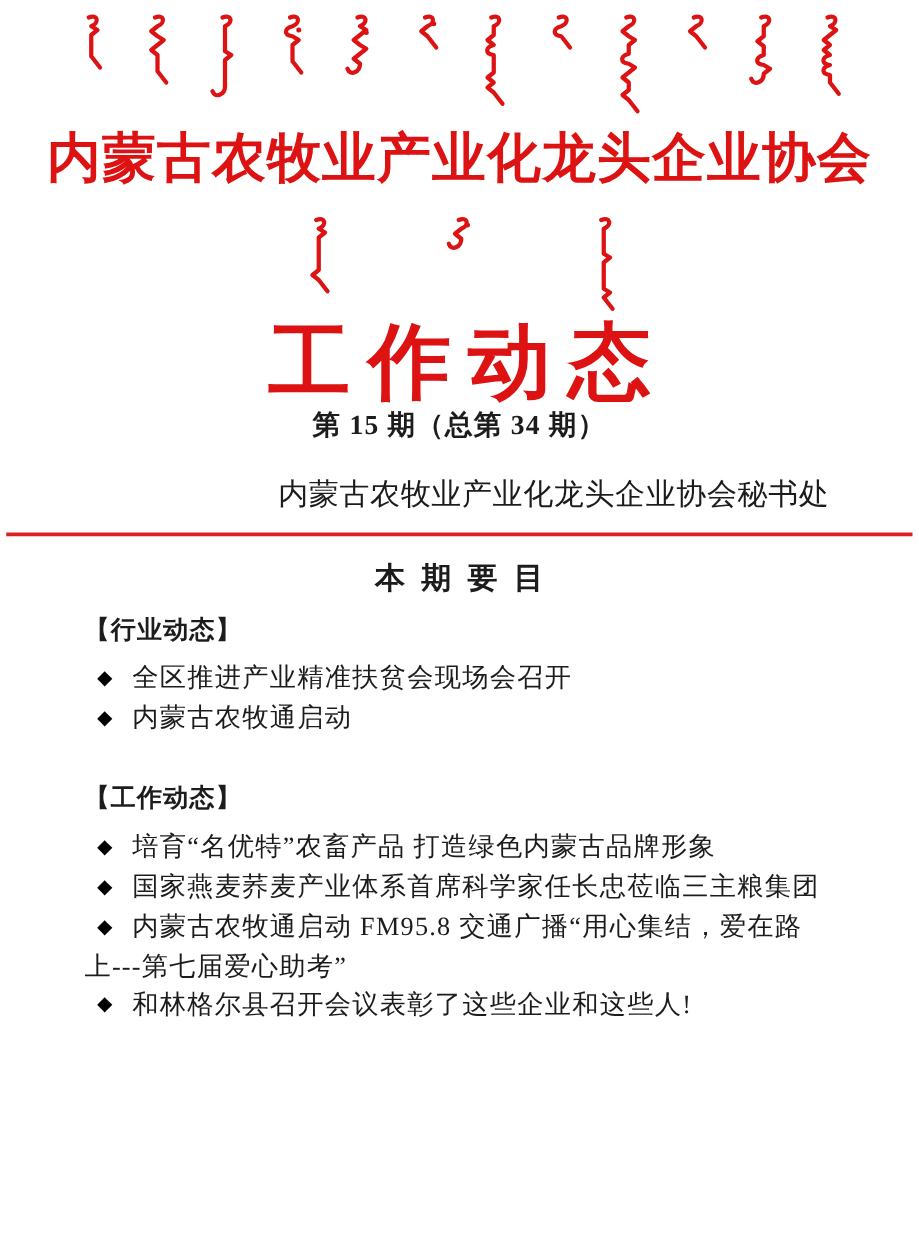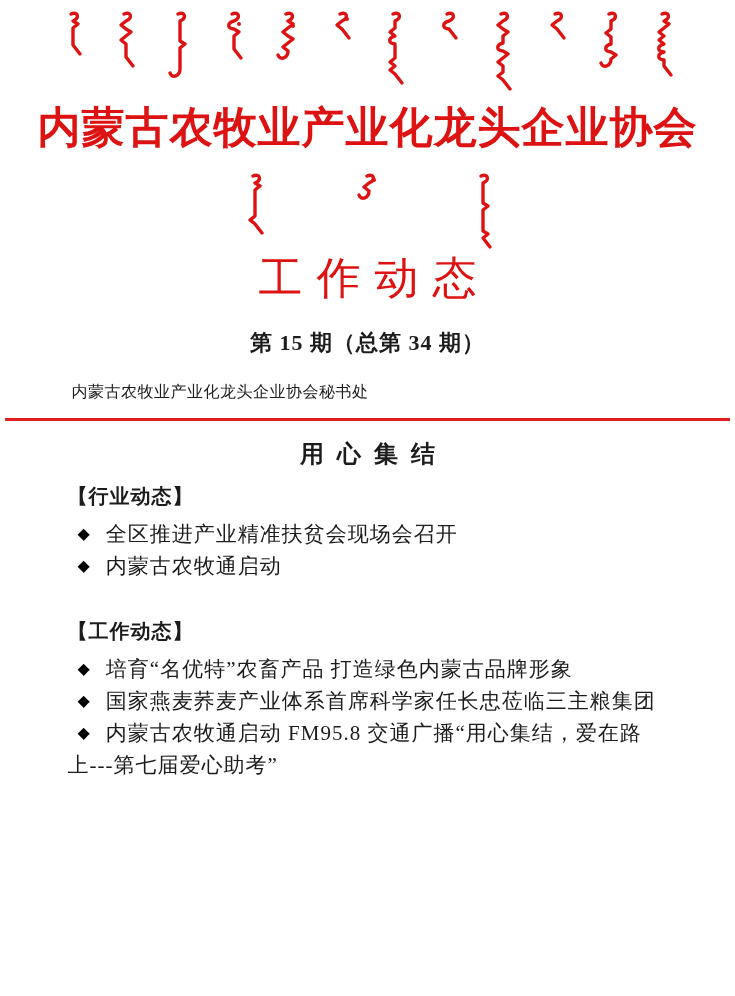--- a/index.html
+++ b/index.html
@@ -22,32 +22,32 @@
   
   .assoc-title{
     margin:2px 0 0;text-align:center;color:var(--red);
     font-size:43px;font-weight:bold;letter-spacing:1px;line-height:1.3;
     font-family:"Liberation Serif","DejaVu Serif",serif;
   }
 
   
   .bulletin-title{
     margin:4px 0 0;text-align:center;color:var(--red);
-    font-size:44px;font-weight:normal;letter-spacing:14px;padding-left:14px;line-height:1.05;
+    font-size:66px;font-weight:bold;letter-spacing:14px;padding-left:14px;line-height:1.05;
   }
 
   
   .issue-line{
-    margin-top:26px;text-align:center;font-size:22px;font-weight:bold;letter-spacing:1px;
+    text-align:center;font-size:22px;font-weight:bold;letter-spacing:1px;
   }
 
   
   .pub-row{
-    width:592px;margin:24px auto 0;display:flex;justify-content:flex-start;
-    font-size:16px;letter-spacing:0.5px;
+    width:592px;margin:24px auto 0;display:flex;justify-content:flex-end;
+    font-size:24px;letter-spacing:0.5px;
   }
 
   
   .red-rule{border:none;border-top:3px solid #e02020;margin:15px 5px 0;}
 
   
   .toc-title{
     margin-top:17px;text-align:center;font-size:24px;font-weight:bold;
     font-family:"Liberation Sans","DejaVu Sans",sans-serif;
     letter-spacing:13px;padding-left:13px;
@@ -131,29 +131,30 @@
   <h2 class="bulletin-title">工作动态</h2>
 
   <div class="issue-line">第 15 期（总第 34 期）</div>
 
   <div class="pub-row">
     <span>内蒙古农牧业产业化龙头企业协会秘书处</span>
   </div>
 
   <hr class="red-rule">
 
-  <div class="toc-title">用心集结</div>
+  <div class="toc-title">本期要目</div>
 
   <div class="toc" id="toc-sections">
       <div class="toc-section">
         <h3 class="toc-heading">【行业动态】</h3>
         <p class="toc-item"><span class="bullet">◆</span><span>全区推进产业精准扶贫会现场会召开</span></p>
         <p class="toc-item"><span class="bullet">◆</span><span>内蒙古农牧通启动</span></p>
       </div>
       <div class="toc-section">
         <h3 class="toc-heading">【工作动态】</h3>
         <p class="toc-item"><span class="bullet">◆</span><span>培育“名优特”农畜产品 打造绿色内蒙古品牌形象</span></p>
         <p class="toc-item"><span class="bullet">◆</span><span>国家燕麦荞麦产业体系首席科学家任长忠莅临三主粮集团</span></p>
         <p class="toc-item"><span class="bullet">◆</span><span>内蒙古农牧通启动 FM95.8 交通广播“用心集结，爱在路上---第七届爱心助考”</span></p>
+        <p class="toc-item"><span class="bullet">◆</span><span>和林格尔县召开会议表彰了这些企业和这些人!</span></p>
       </div>
     </div>
 
 </div>
 
 </body></html>

